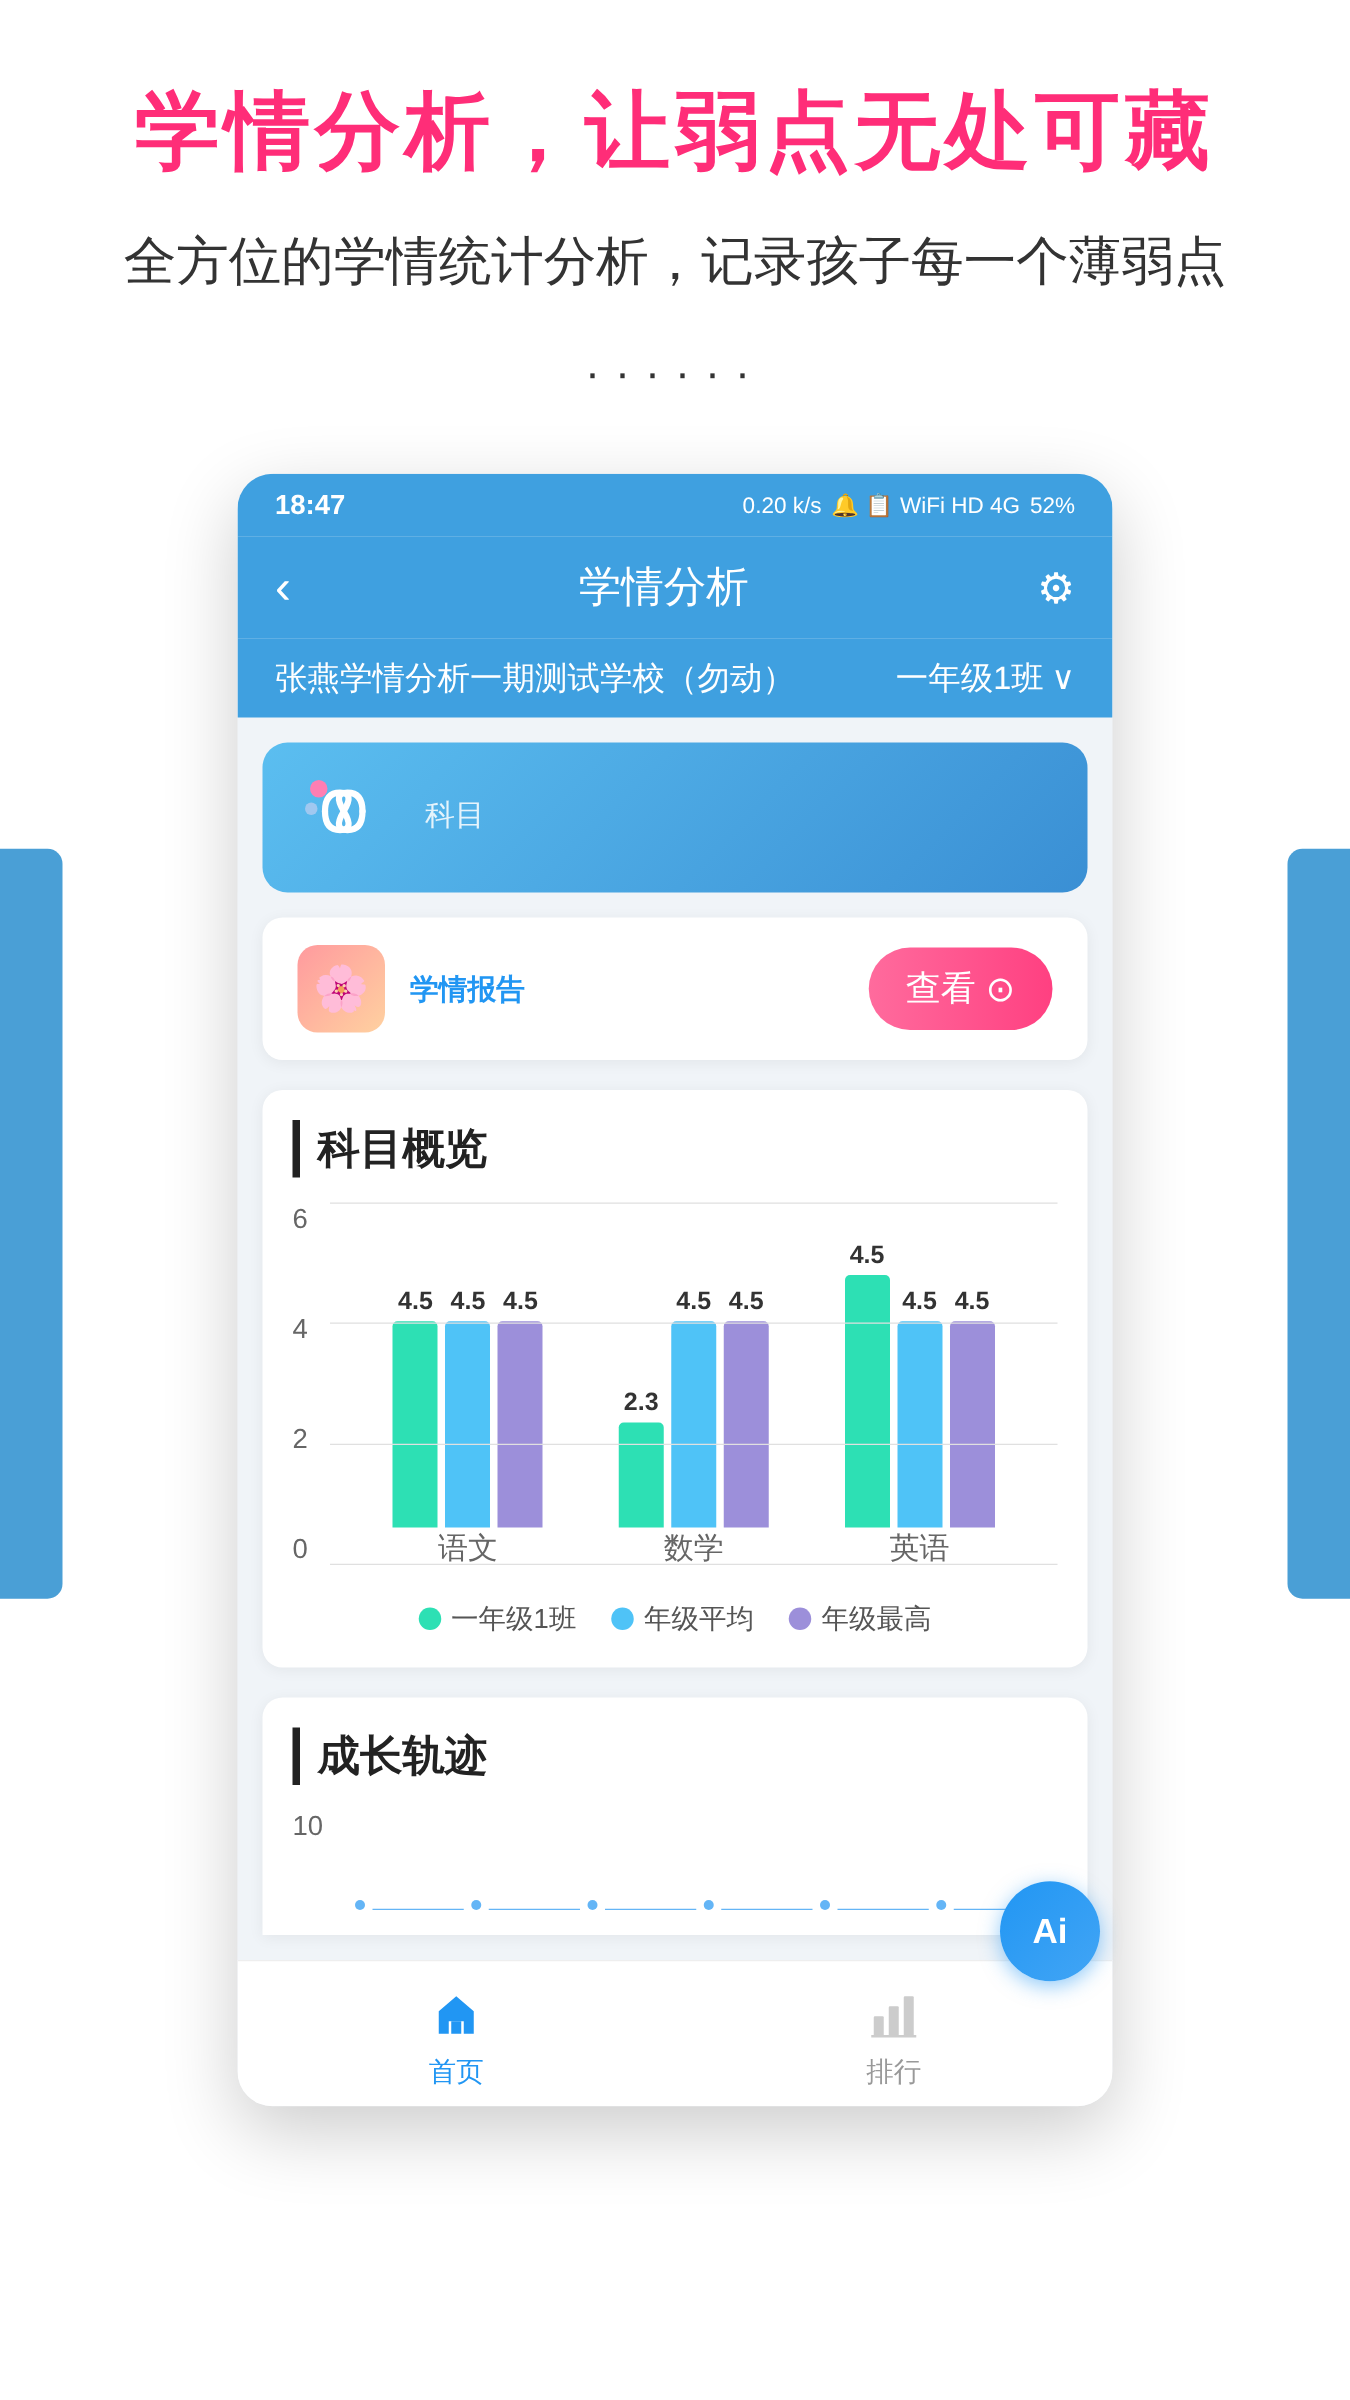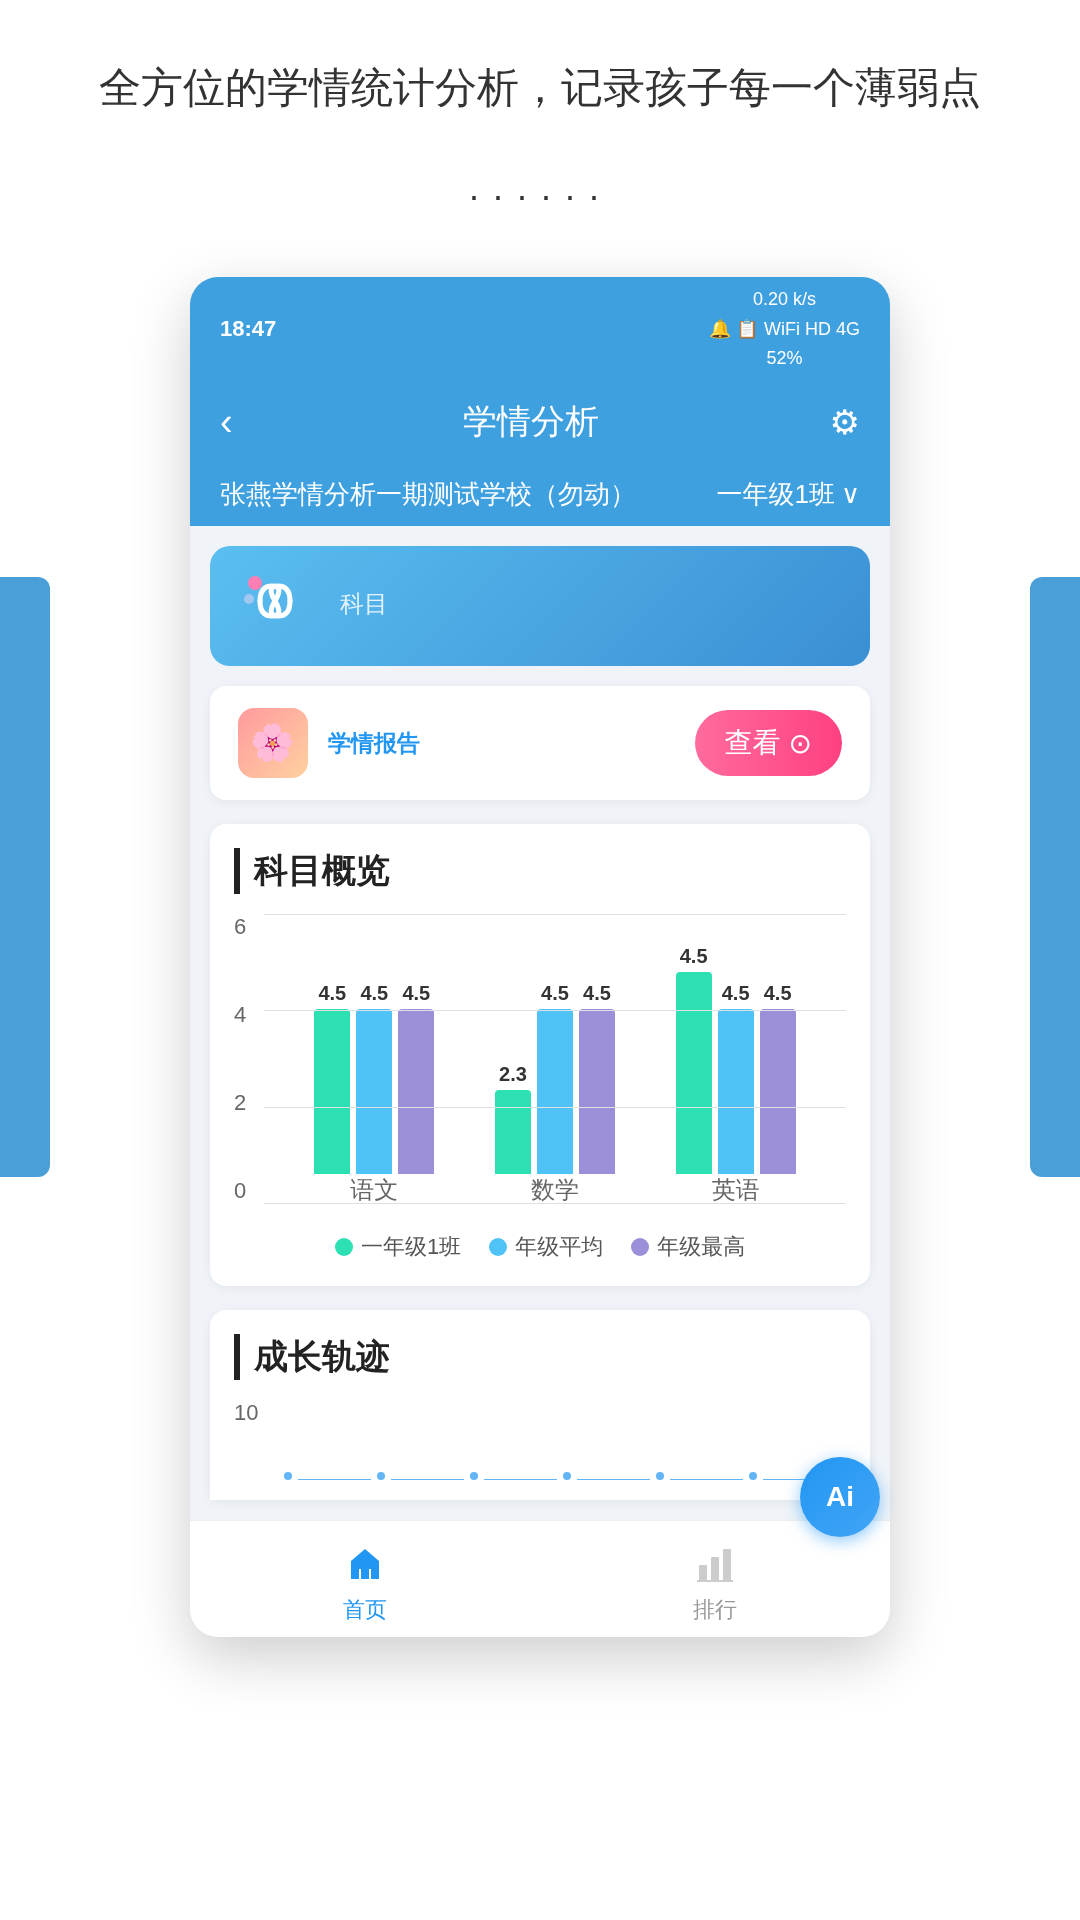--- a/index.html
+++ b/index.html
@@ -21,21 +21,21 @@
     .main-title {
       font-size: 68px;
       font-weight: 700;
       color: #ff2d78;
       margin-bottom: 30px;
       letter-spacing: 4px;
     }
     .sub-title {
       font-size: 42px;
       color: #333333;
-      margin-bottom: 59px;
+      margin-bottom: 40px;
     }
     .dots {
       font-size: 36px;
       color: #333333;
       letter-spacing: 12px;
       margin-bottom: 40px;
     }
 
     
     .blue-side-left {
@@ -73,21 +73,21 @@
     .status-bar {
       background: #3fa0e0;
       color: white;
       font-size: 22px;
       padding: 12px 30px;
       display: flex;
       justify-content: space-between;
       align-items: center;
     }
     .status-time { font-weight: 600; }
-    .status-icons { display: flex; gap: 8px; align-items: center; font-size: 18px; flex-direction: column; }
+    .status-icons { display: flex; gap: 8px; align-items: center; font-size: 18px; }
 
     
     .app-header {
       background: #3fa0e0;
       padding: 18px 30px;
       display: flex;
       align-items: center;
       justify-content: space-between;
     }
     .back-btn {
@@ -357,20 +357,21 @@
       color: white;
       font-size: 28px;
       font-weight: 700;
       box-shadow: 0 4px 16px rgba(33, 150, 243, 0.5);
     }
   </style>
 </head>
 <body>
 
 <div class="top-section">
+  <div class="main-title">学情分析，让弱点无处可藏</div>
   <div class="sub-title">全方位的学情统计分析，记录孩子每一个薄弱点</div>
   <div class="dots">······</div>
 </div>
 
 <div style="position:relative; width:1080px; overflow: visible;">
 
   <div class="blue-side-left"></div>
   <div class="blue-side-right"></div>
 
   <div style="display:flex; justify-content:center; position:relative; z-index:2;">

